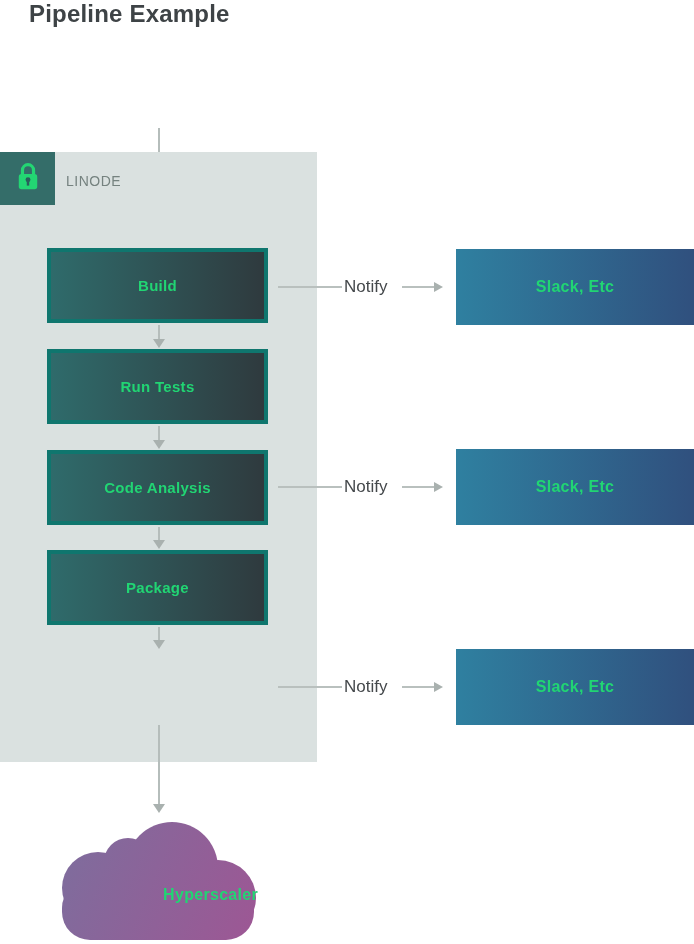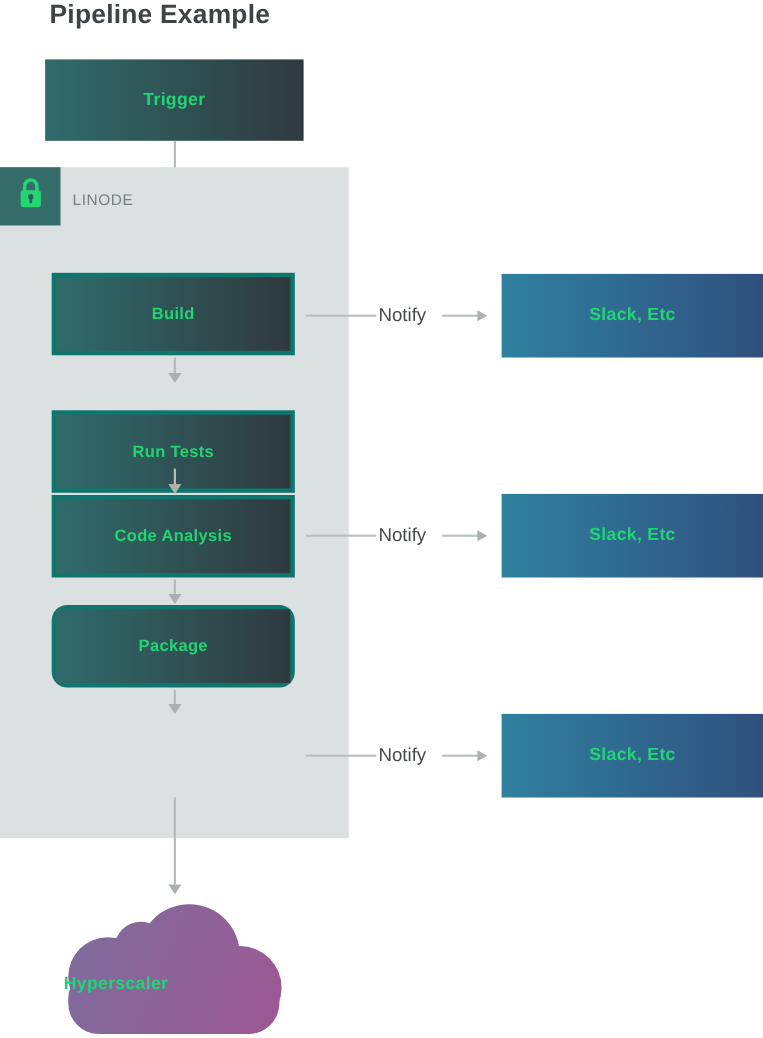--- a/index.html
+++ b/index.html
@@ -1,21 +1,21 @@
 <!DOCTYPE html>
 <html><head>
 <meta charset="utf-8">
 <style>
   html,body{margin:0;padding:0;background:#ffffff;}
   .canvas{
     position:relative;width:694px;height:944px;overflow:hidden;
     font-family:"Liberation Sans",sans-serif;background:#ffffff;
   }
   .page-title{
-    position:absolute;left:45px;top:0px;margin:0;
+    position:absolute;left:29px;top:0px;margin:0;
     font-size:24px;font-weight:bold;color:#3e4346;letter-spacing:.2px;
   }
   
   .node-inner{
     width:100%;height:100%;display:flex;align-items:center;justify-content:center;
     background:linear-gradient(90deg,#2f6b6b 0%,#2f3a3e 100%);
     color:#21d573;font-weight:bold;font-size:15px;letter-spacing:.3px;
   }
   .trigger{position:absolute;left:41px;top:54px;width:235px;height:74px;}
   .trigger .node-inner{font-size:16px;}
@@ -52,36 +52,31 @@
     border-top:5px solid transparent;border-bottom:5px solid transparent;
     border-left:9px solid #a9b1af;
   }
   .notify-label{
     position:absolute;left:344px;width:56px;
     font-size:17px;color:#45494c;
   }
   
   .cloud-wrap{position:absolute;left:58px;top:818px;width:200px;height:126px;}
   .cloud-label{
-    position:absolute;left:58px;top:886px;width:200px;text-align:left;
+    position:absolute;left:58px;top:886px;width:200px;text-align:right;
     color:#21d573;font-weight:bold;font-size:16px;letter-spacing:.3px;
   }
 </style>
 </head>
 <body>
 
 <div class="canvas">
 
   <h1 class="page-title">Pipeline Example</h1>
 
-  <div class="trigger">
-    <div class="node-inner">
-        <span>Trigger</span>
-      </div>
-  </div>
 
   <div class="vline" style="top:128px;height:102px;"></div>
   <div class="vhead" style="top:230px;"></div>
 
   <div class="linode-box"></div>
   <div class="lock-badge">
     <span>
       <svg width="30" height="32" viewBox="0 0 24 26">
         <path d="M7.5 12 V7.5 a4.5 4.5 0 0 1 9 0 V12" stroke="#23d673" stroke-width="2.6" fill="none"></path>
         <rect x="4.5" y="10.5" width="15" height="12.5" rx="2.2" fill="#23d673"></rect>
@@ -93,37 +88,37 @@
   <span class="linode-label">LINODE</span>
 
   <div class="stage" style="top:248px;">
     <div class="node-inner">
         <span>Build</span>
       </div>
   </div>
   <div class="vline" style="top:325px;height:14px;"></div>
   <div class="vhead" style="top:339px;"></div>
 
-  <div class="stage" style="top:349px;margin-top:24px;">
+  <div class="stage" style="top:349px;">
     <div class="node-inner">
         <span>Run Tests</span>
       </div>
   </div>
   <div class="vline" style="top:426px;height:14px;"></div>
   <div class="vhead" style="top:440px;"></div>
 
   <div class="stage" style="top:450px;">
     <div class="node-inner">
         <span>Code Analysis</span>
       </div>
   </div>
   <div class="vline" style="top:527px;height:13px;"></div>
   <div class="vhead" style="top:540px;"></div>
 
-  <div class="stage" style="top:550px;border-radius:14px;">
+  <div class="stage" style="top:550px;">
     <div class="node-inner">
         <span>Package</span>
       </div>
   </div>
   <div class="vline" style="top:627px;height:13px;"></div>
   <div class="vhead" style="top:640px;"></div>
 
 
   <div class="hline" style="left:278px;top:286px;width:64px;"></div>
   <span class="notify-label" style="top:277px;">Notify</span>

